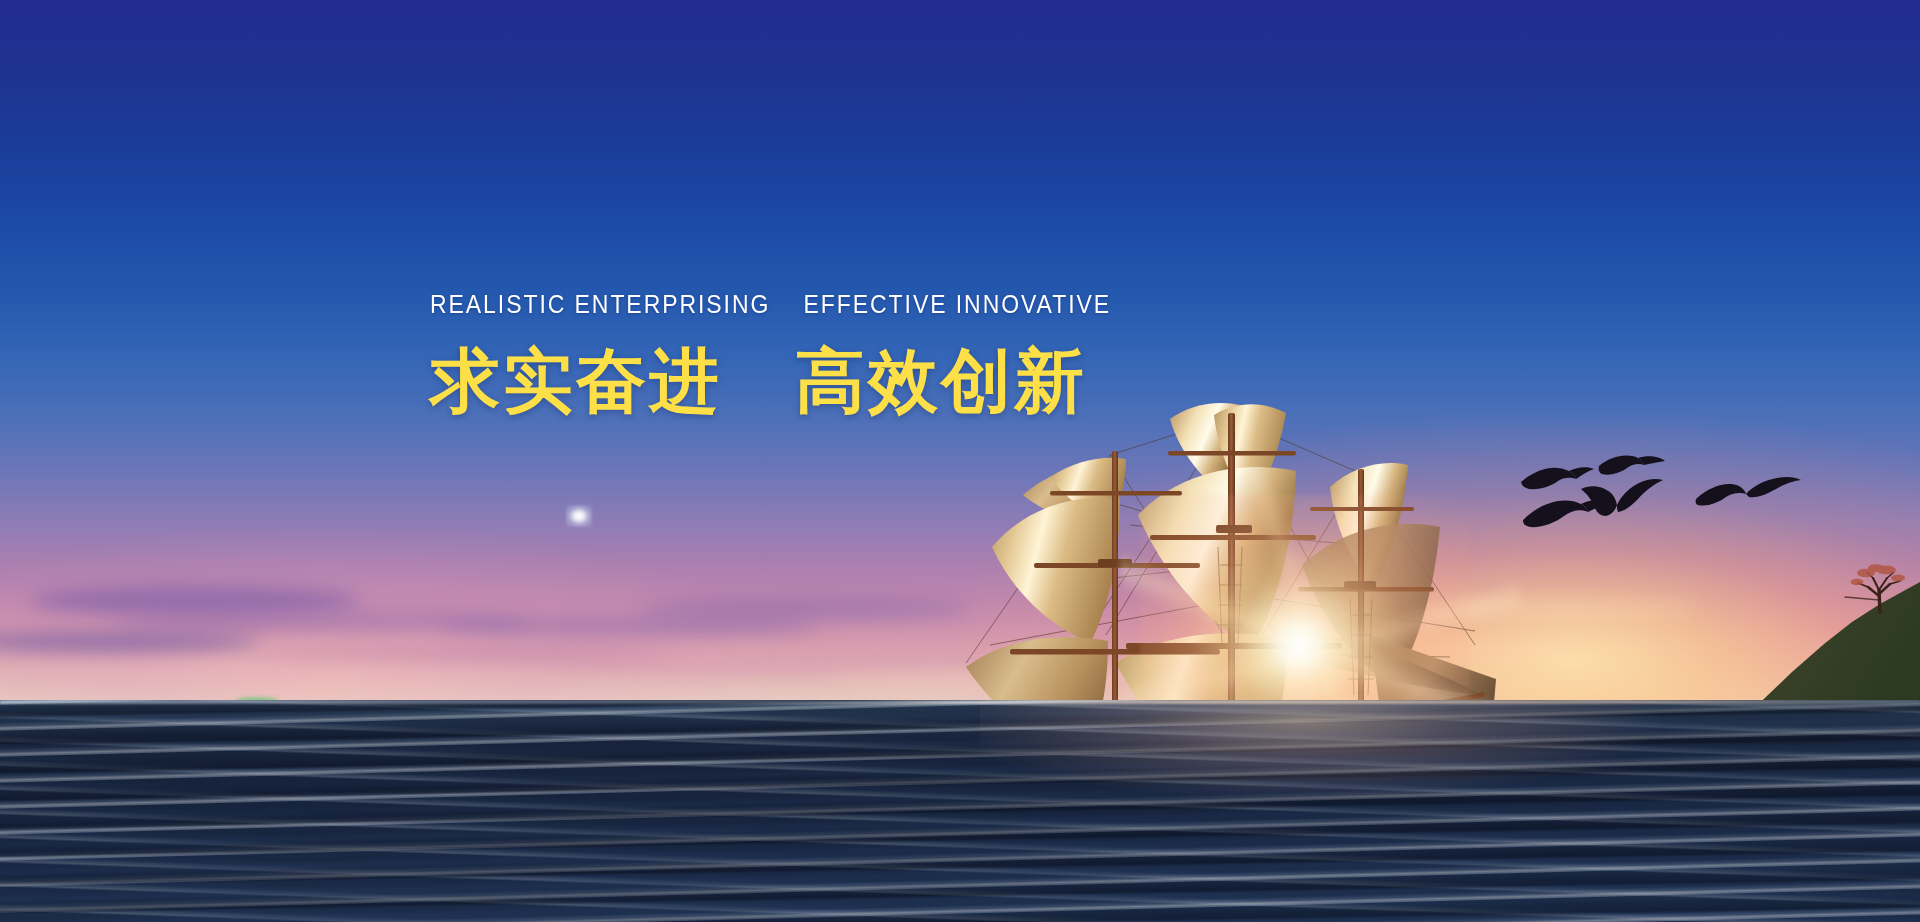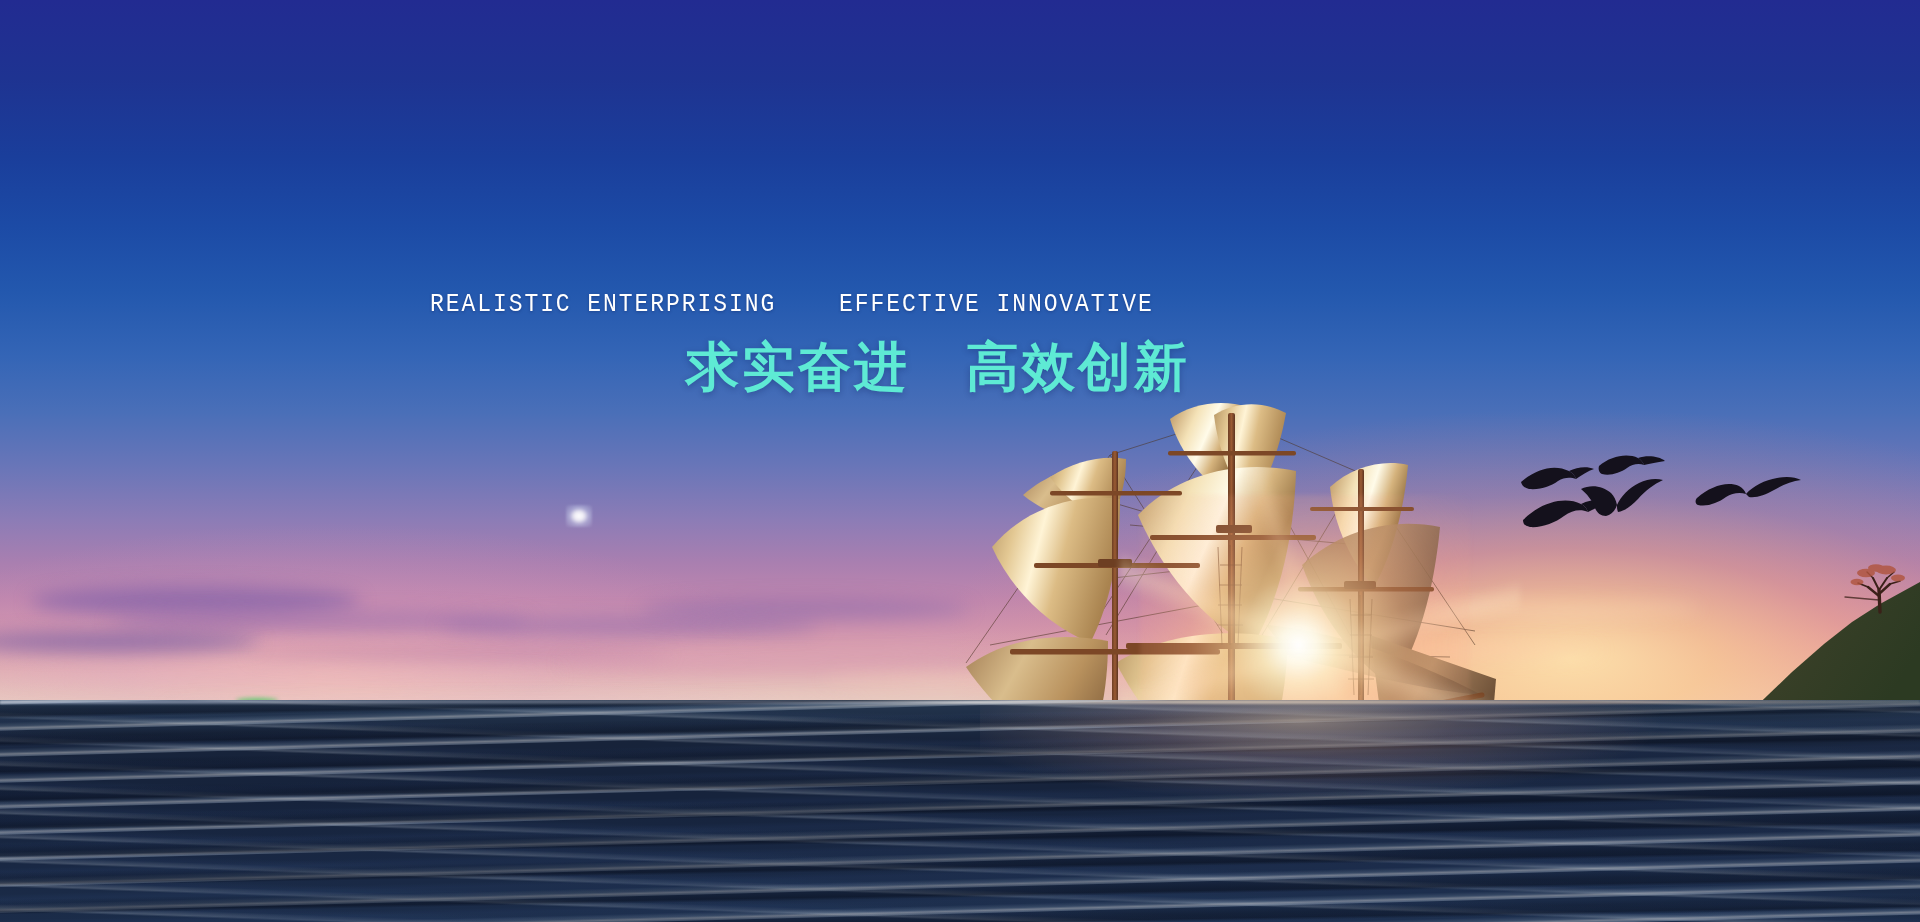--- a/index.html
+++ b/index.html
@@ -3,21 +3,21 @@
 <meta charset="utf-8">
 <title>Banner</title>
 <style>
   html,body{margin:0;padding:0;background:#000;}
   *{box-sizing:border-box;}
 
   .stage{
     position:relative;
     width:1920px;height:922px;
     overflow:hidden;
-    font-family:Liberation Mono, monospace;
+    font-family:Liberation Sans, sans-serif;
     background:#232C92;
   }
 
   
   .sky{
     position:absolute;left:0;top:0;width:1920px;height:712px;
     background:linear-gradient(to bottom,
       #222B91 0%,
       #1E3391 11%,
       #1A3E9B 22%,
@@ -183,28 +183,27 @@
     font-weight:400;
     letter-spacing:2.1px;
     white-space:pre;
     line-height:1;
     transform:scaleX(.92);
     transform-origin:left center;
     text-shadow:0 1px 3px rgba(10,24,80,.35);
   }
   .cn{
     margin-top:25px;
-    color:#5eead4;
-    font-size:53px;
+    color:#fde047;
+    font-size:70px;
     font-weight:700;
     letter-spacing:3px;
     white-space:pre;
     line-height:1.12;
     text-shadow:0 2px 6px rgba(10,24,80,.30);
-    text-align:right;
   }
 </style>
 </head>
 <body>
 
 <div class="stage">
 
   <div class="sky"></div>
   <div class="sky-glow-left"></div>
 

